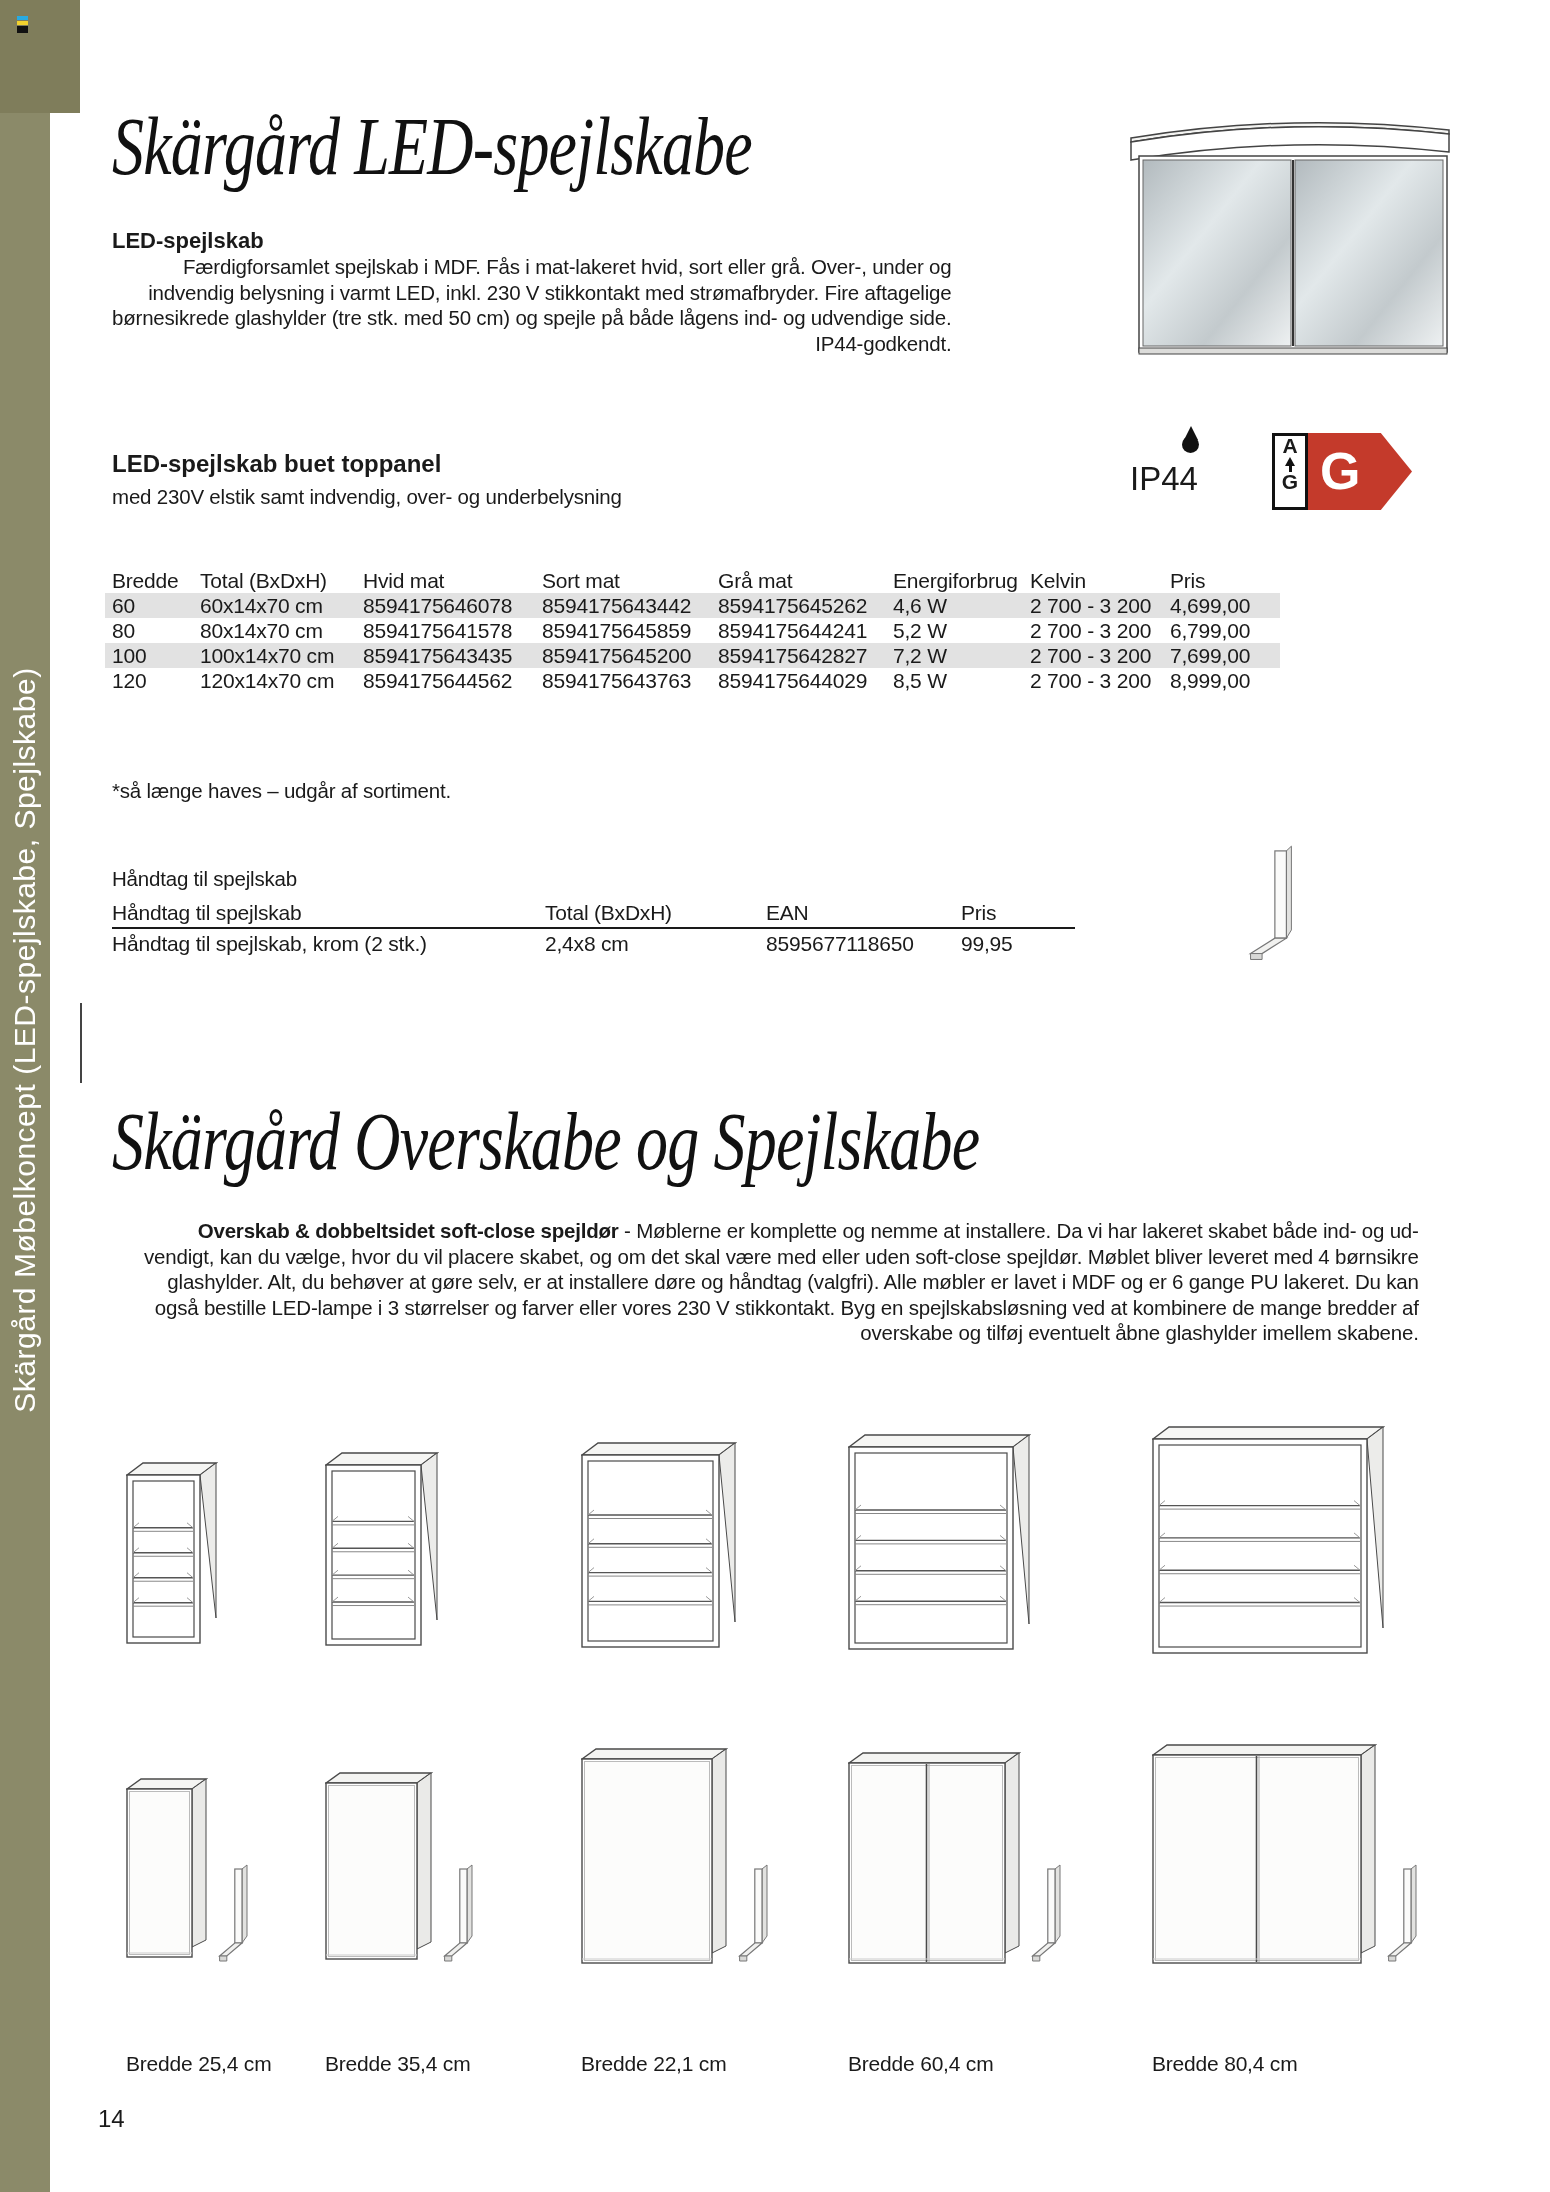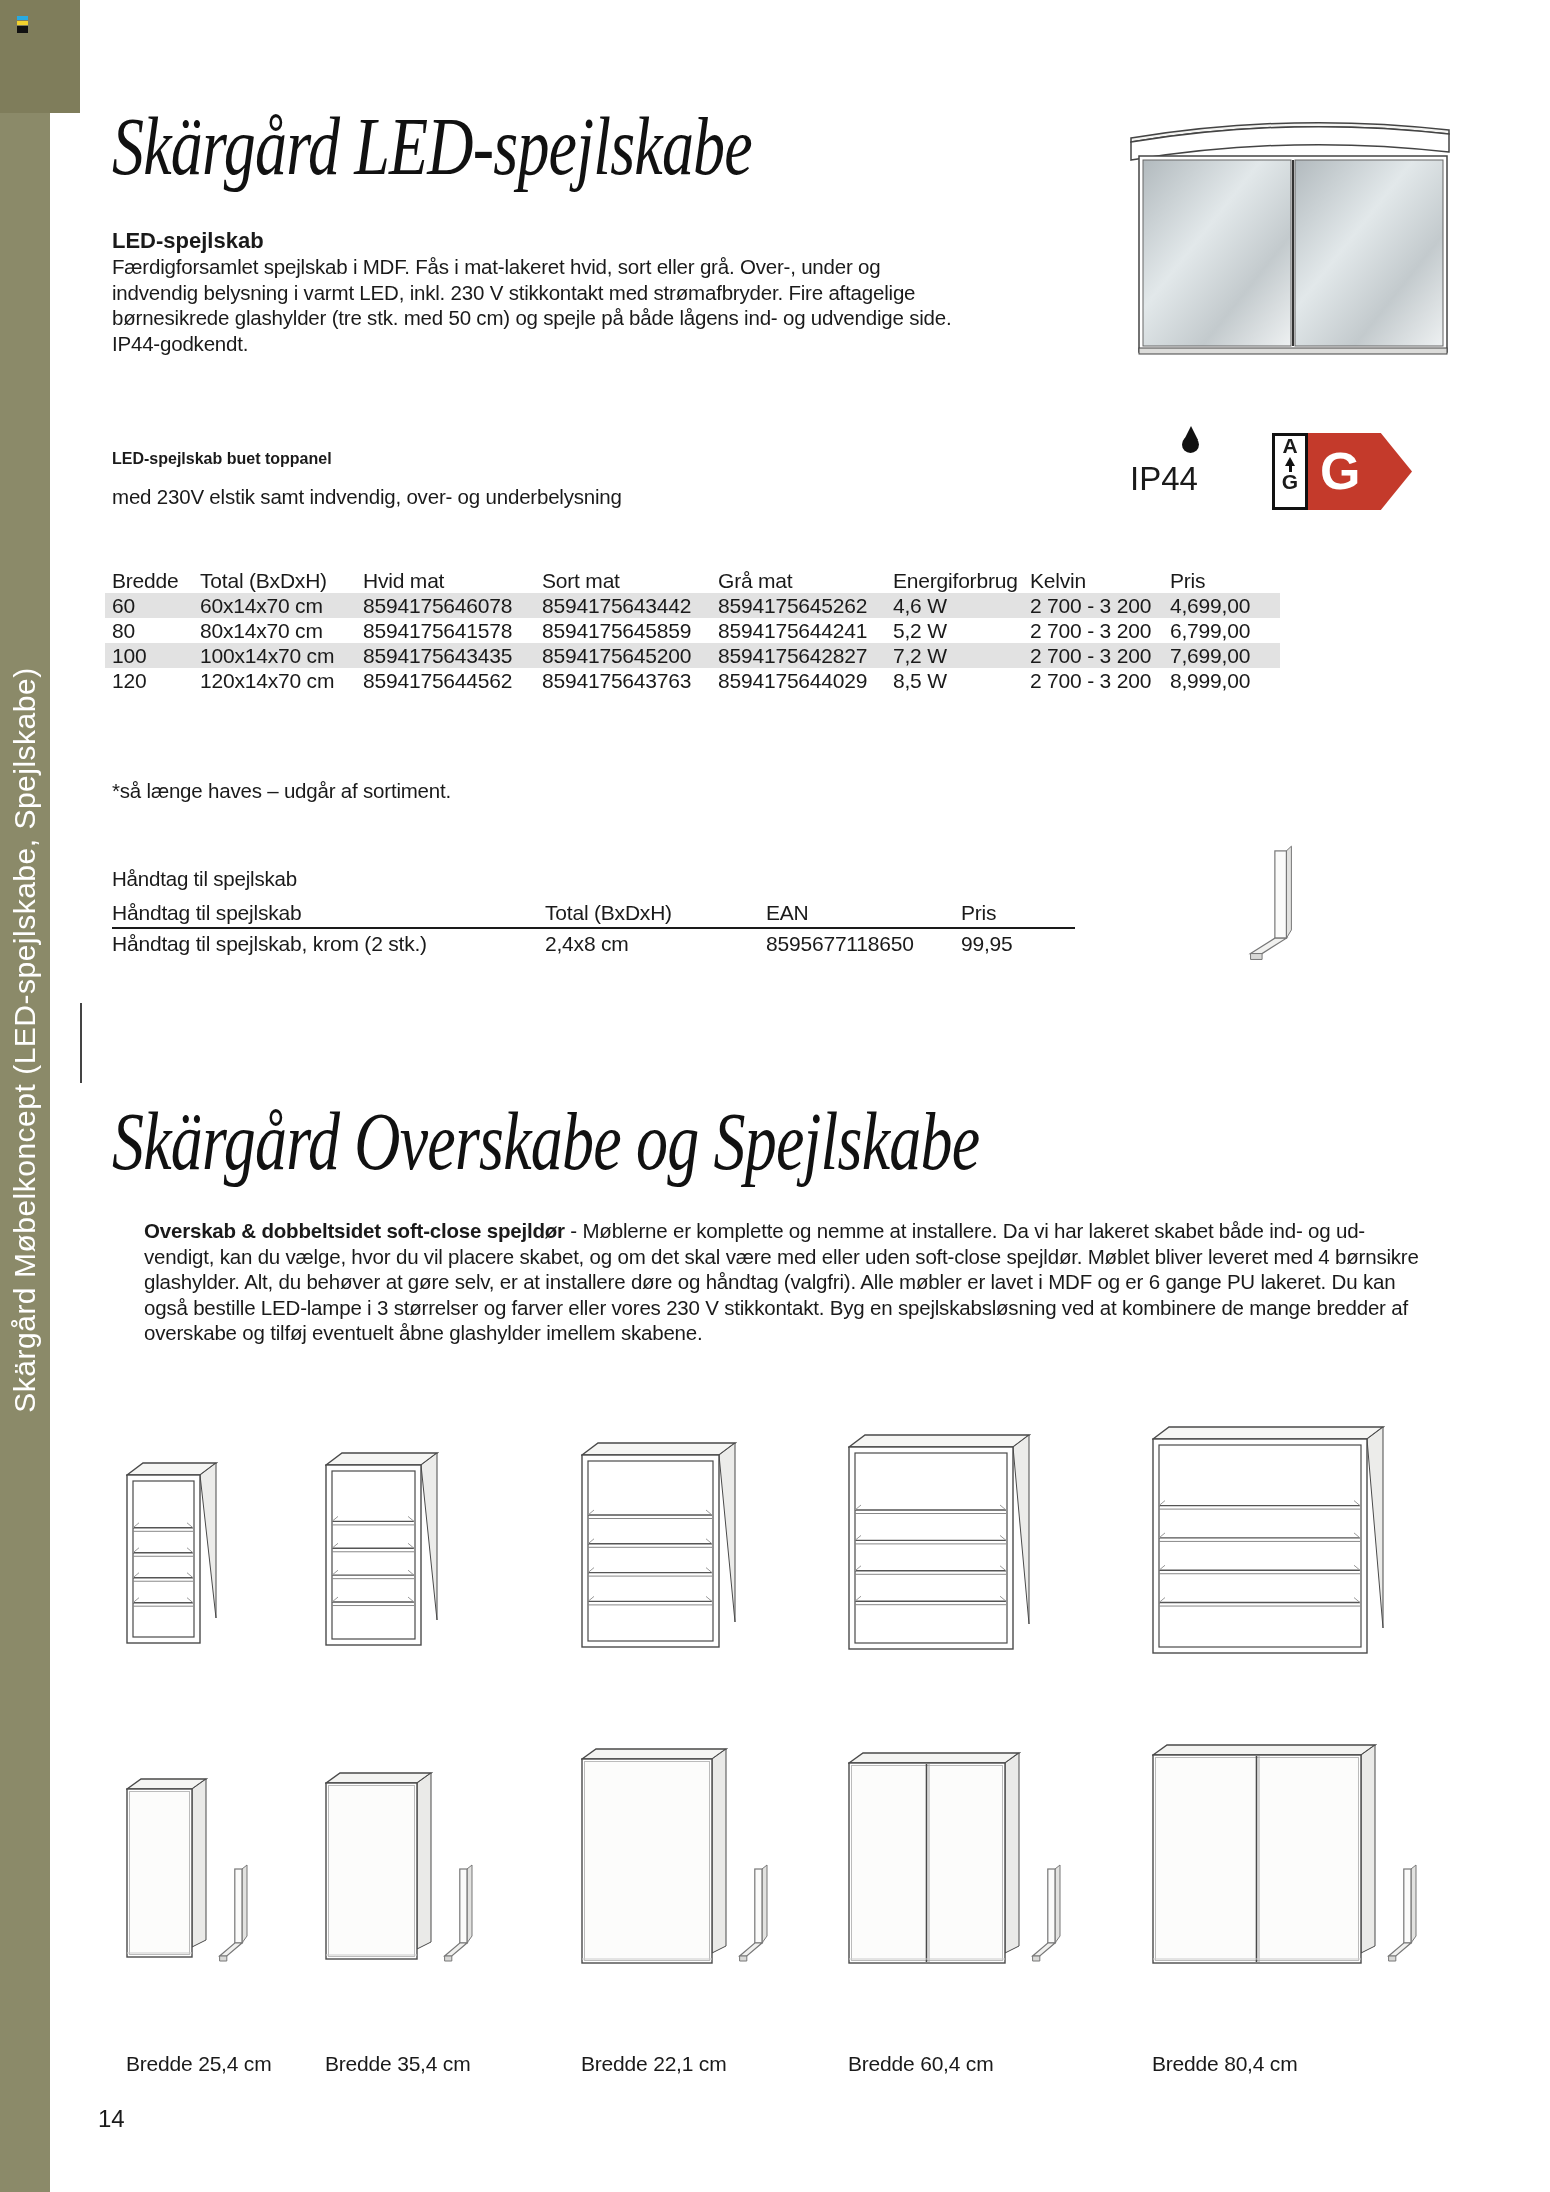--- a/index.html
+++ b/index.html
@@ -11,22 +11,22 @@
   #side-block{left:0;top:0;width:80px;height:113px;background:#7f7d5b;}
   .reg-bar{width:11px;height:4px;margin-bottom:1px;}
   #side-text{left:-385px;top:1023px;width:820px;height:34px;transform:rotate(-90deg);
              transform-origin:center;color:#ffffff;font-size:30px;text-align:center;
              white-space:nowrap;letter-spacing:.5px;}
   
   .big-title{font-family:"Liberation Serif",serif;font-style:italic;font-weight:400;
              font-size:82px;color:#111;white-space:nowrap;transform:scaleX(.78);
              transform-origin:left top;letter-spacing:-1px;}
   .h-bold{font-weight:bold;font-size:22px;white-space:nowrap;}
-  .h-bold2{font-weight:bold;font-size:16px;white-space:nowrap;}
-  .body-text{font-size:20.5px;line-height:25.5px;letter-spacing:-.2px;white-space:nowrap;}
+  .h-bold2{font-weight:bold;font-size:24px;white-space:nowrap;}
+  .body-text{font-size:20.5px;line-height:25.5px;letter-spacing:-.2px;white-space:nowrap;text-align:right;}
   .pline{white-space:nowrap;}
   
   .trow{white-space:nowrap;height:25px;line-height:25px;font-size:21px;letter-spacing:-.2px;}
   .trow.shaded{background:#e2e2e2;}
   .tcell{display:inline-block;vertical-align:top;overflow:visible;white-space:nowrap;}
   .c0{width:88px}.c1{width:163px}.c2{width:179px}.c3{width:176px}
   .c4{width:175px}.c5{width:137px}.c6{width:140px}.c7{width:117px}
   .hc0{width:433px}.hc1{width:221px}.hc2{width:195px}.hc3{width:114px}
   #handle-head{border-bottom:2px solid #1a1a1a;padding-bottom:2px;}
   

